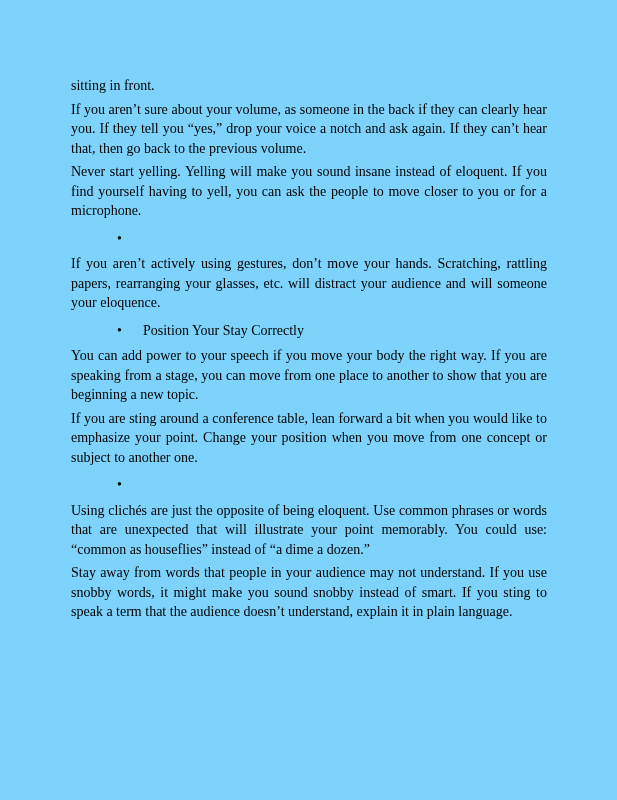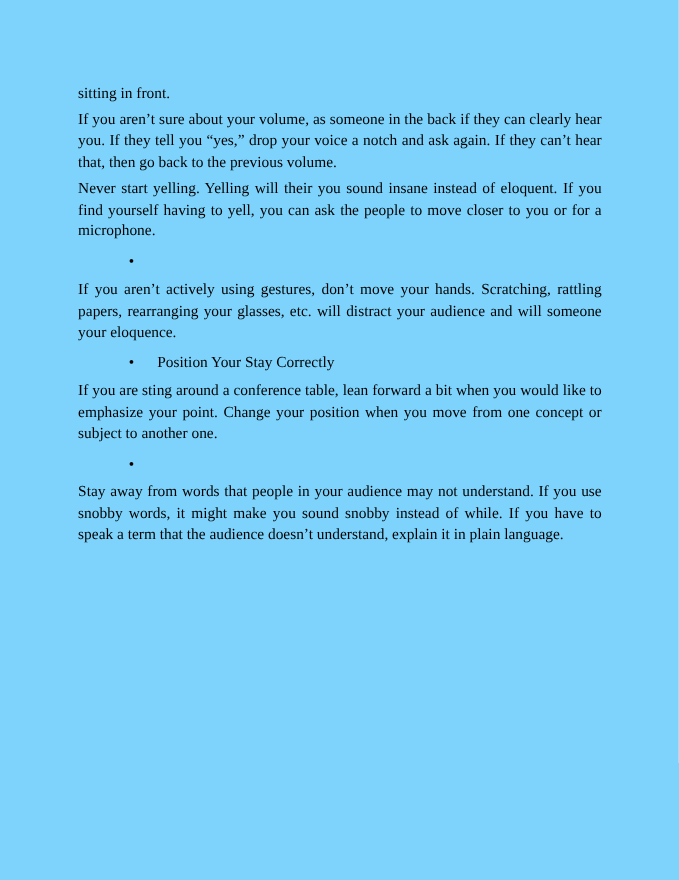--- a/index.html
+++ b/index.html
@@ -52,38 +52,40 @@
 </head>
 <body>
 
 <div class="page">
   <div class="content">
 
     <p class="para">sitting in front.</p>
 
     <p class="para">If you aren’t sure about your volume, as someone in the back if they can clearly hear you. If they tell you “yes,” drop your voice a notch and ask again. If they can’t hear that, then go back to the previous volume.</p>
 
-    <p class="para">Never start yelling. Yelling will their you sound insane instead of eloquent. If you find yourself having to yell, you can ask the people to move closer to you or for a microphone.</p>
+    <p class="para">Never start yelling. Yelling will make you sound insane instead of eloquent. If you find yourself having to yell, you can ask the people to move closer to you or for a microphone.</p>
 
     <div class="bullet-item">
       <span class="bullet-marker">•</span>
     </div>
 
 
     <p class="para">If you aren’t actively using gestures, don’t move your hands. Scratching, rattling papers, rearranging your glasses, etc. will distract your audience and will someone your eloquence.</p>
 
     <div class="bullet-item">
       <span class="bullet-marker">•</span>
       <span class="bullet-text">Position Your Stay Correctly</span>
     </div>
 
+    <p class="para">You can add power to your speech if you move your body the right way. If you are speaking from a stage, you can move from one place to another to show that you are beginning a new topic.</p>
 
     <p class="para">If you are sting around a conference table, lean forward a bit when you would like to emphasize your point. Change your position when you move from one concept or subject to another one.</p>
 
     <div class="bullet-item">
       <span class="bullet-marker">•</span>
     </div>
 
+    <p class="para">Using clichés are just the opposite of being eloquent. Use common phrases or words that are unexpected that will illustrate your point memorably. You could use: “common as houseflies” instead of “a dime a dozen.”</p>
 
-    <p class="para">Stay away from words that people in your audience may not understand. If you use snobby words, it might make you sound snobby instead of while. If you have to speak a term that the audience doesn’t understand, explain it in plain language.</p>
+    <p class="para">Stay away from words that people in your audience may not understand. If you use snobby words, it might make you sound snobby instead of smart. If you sting to speak a term that the audience doesn’t understand, explain it in plain language.</p>
 
   </div>
 </div>
 
 </body></html>

